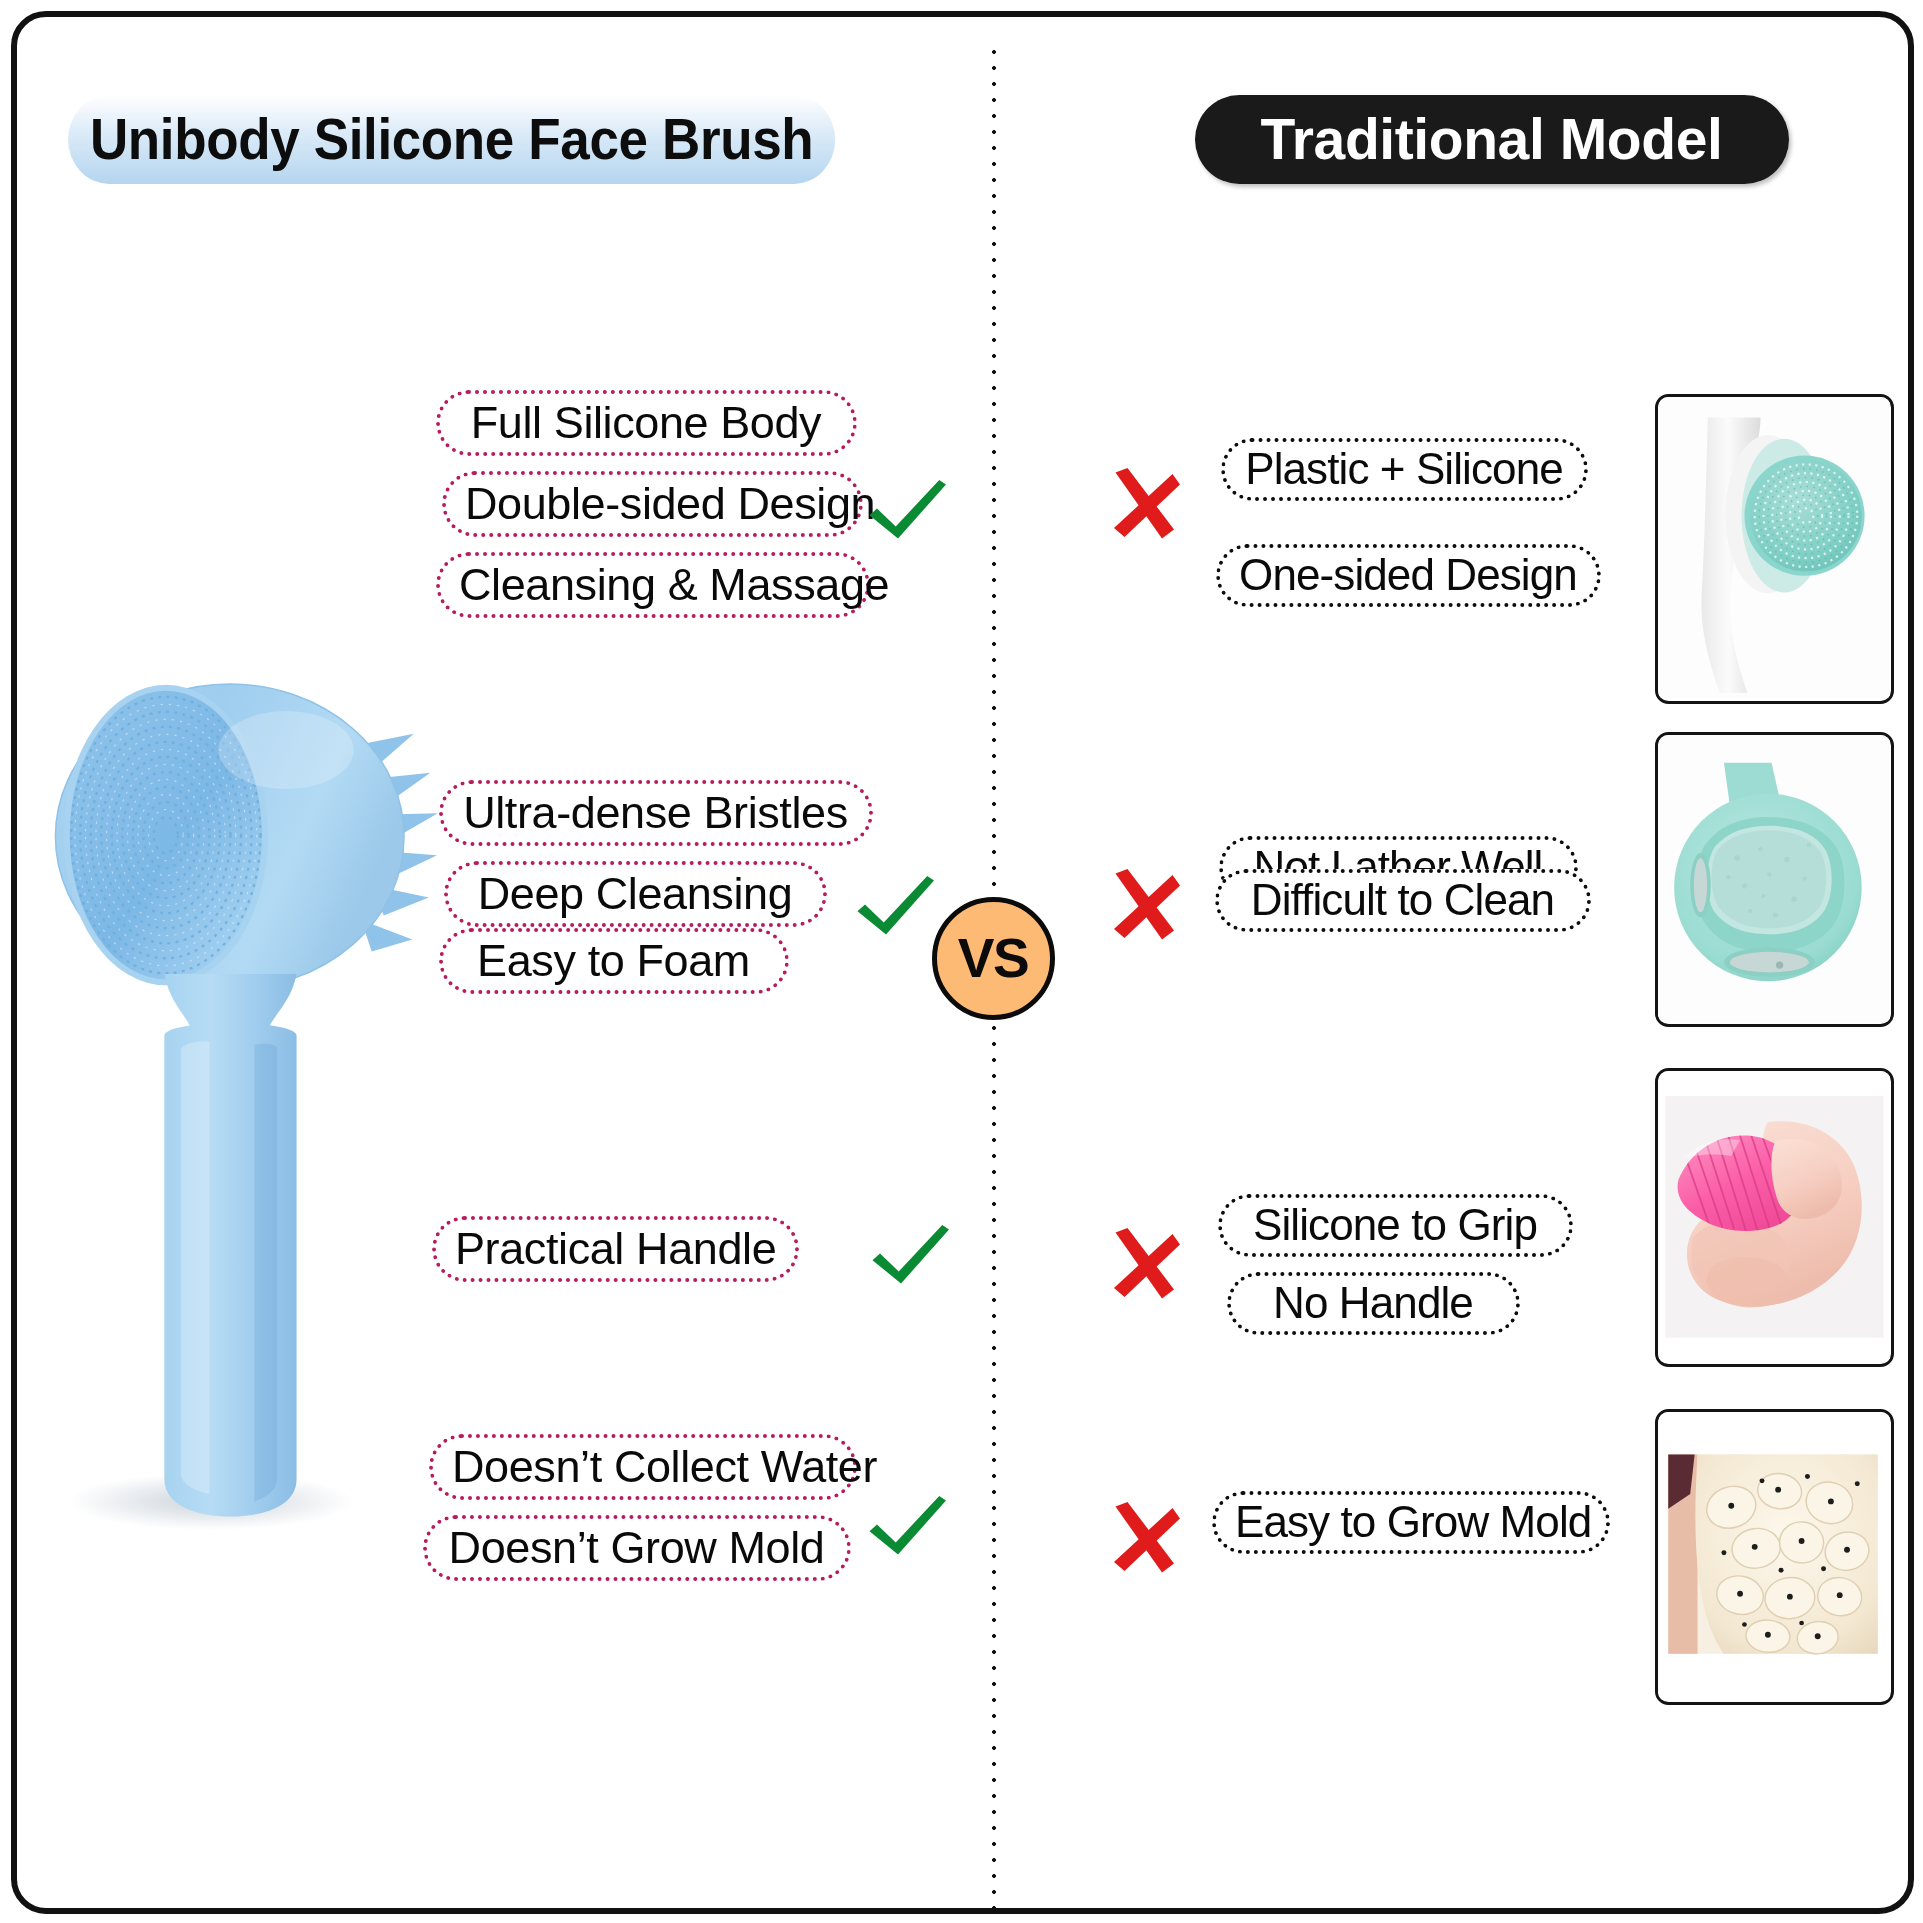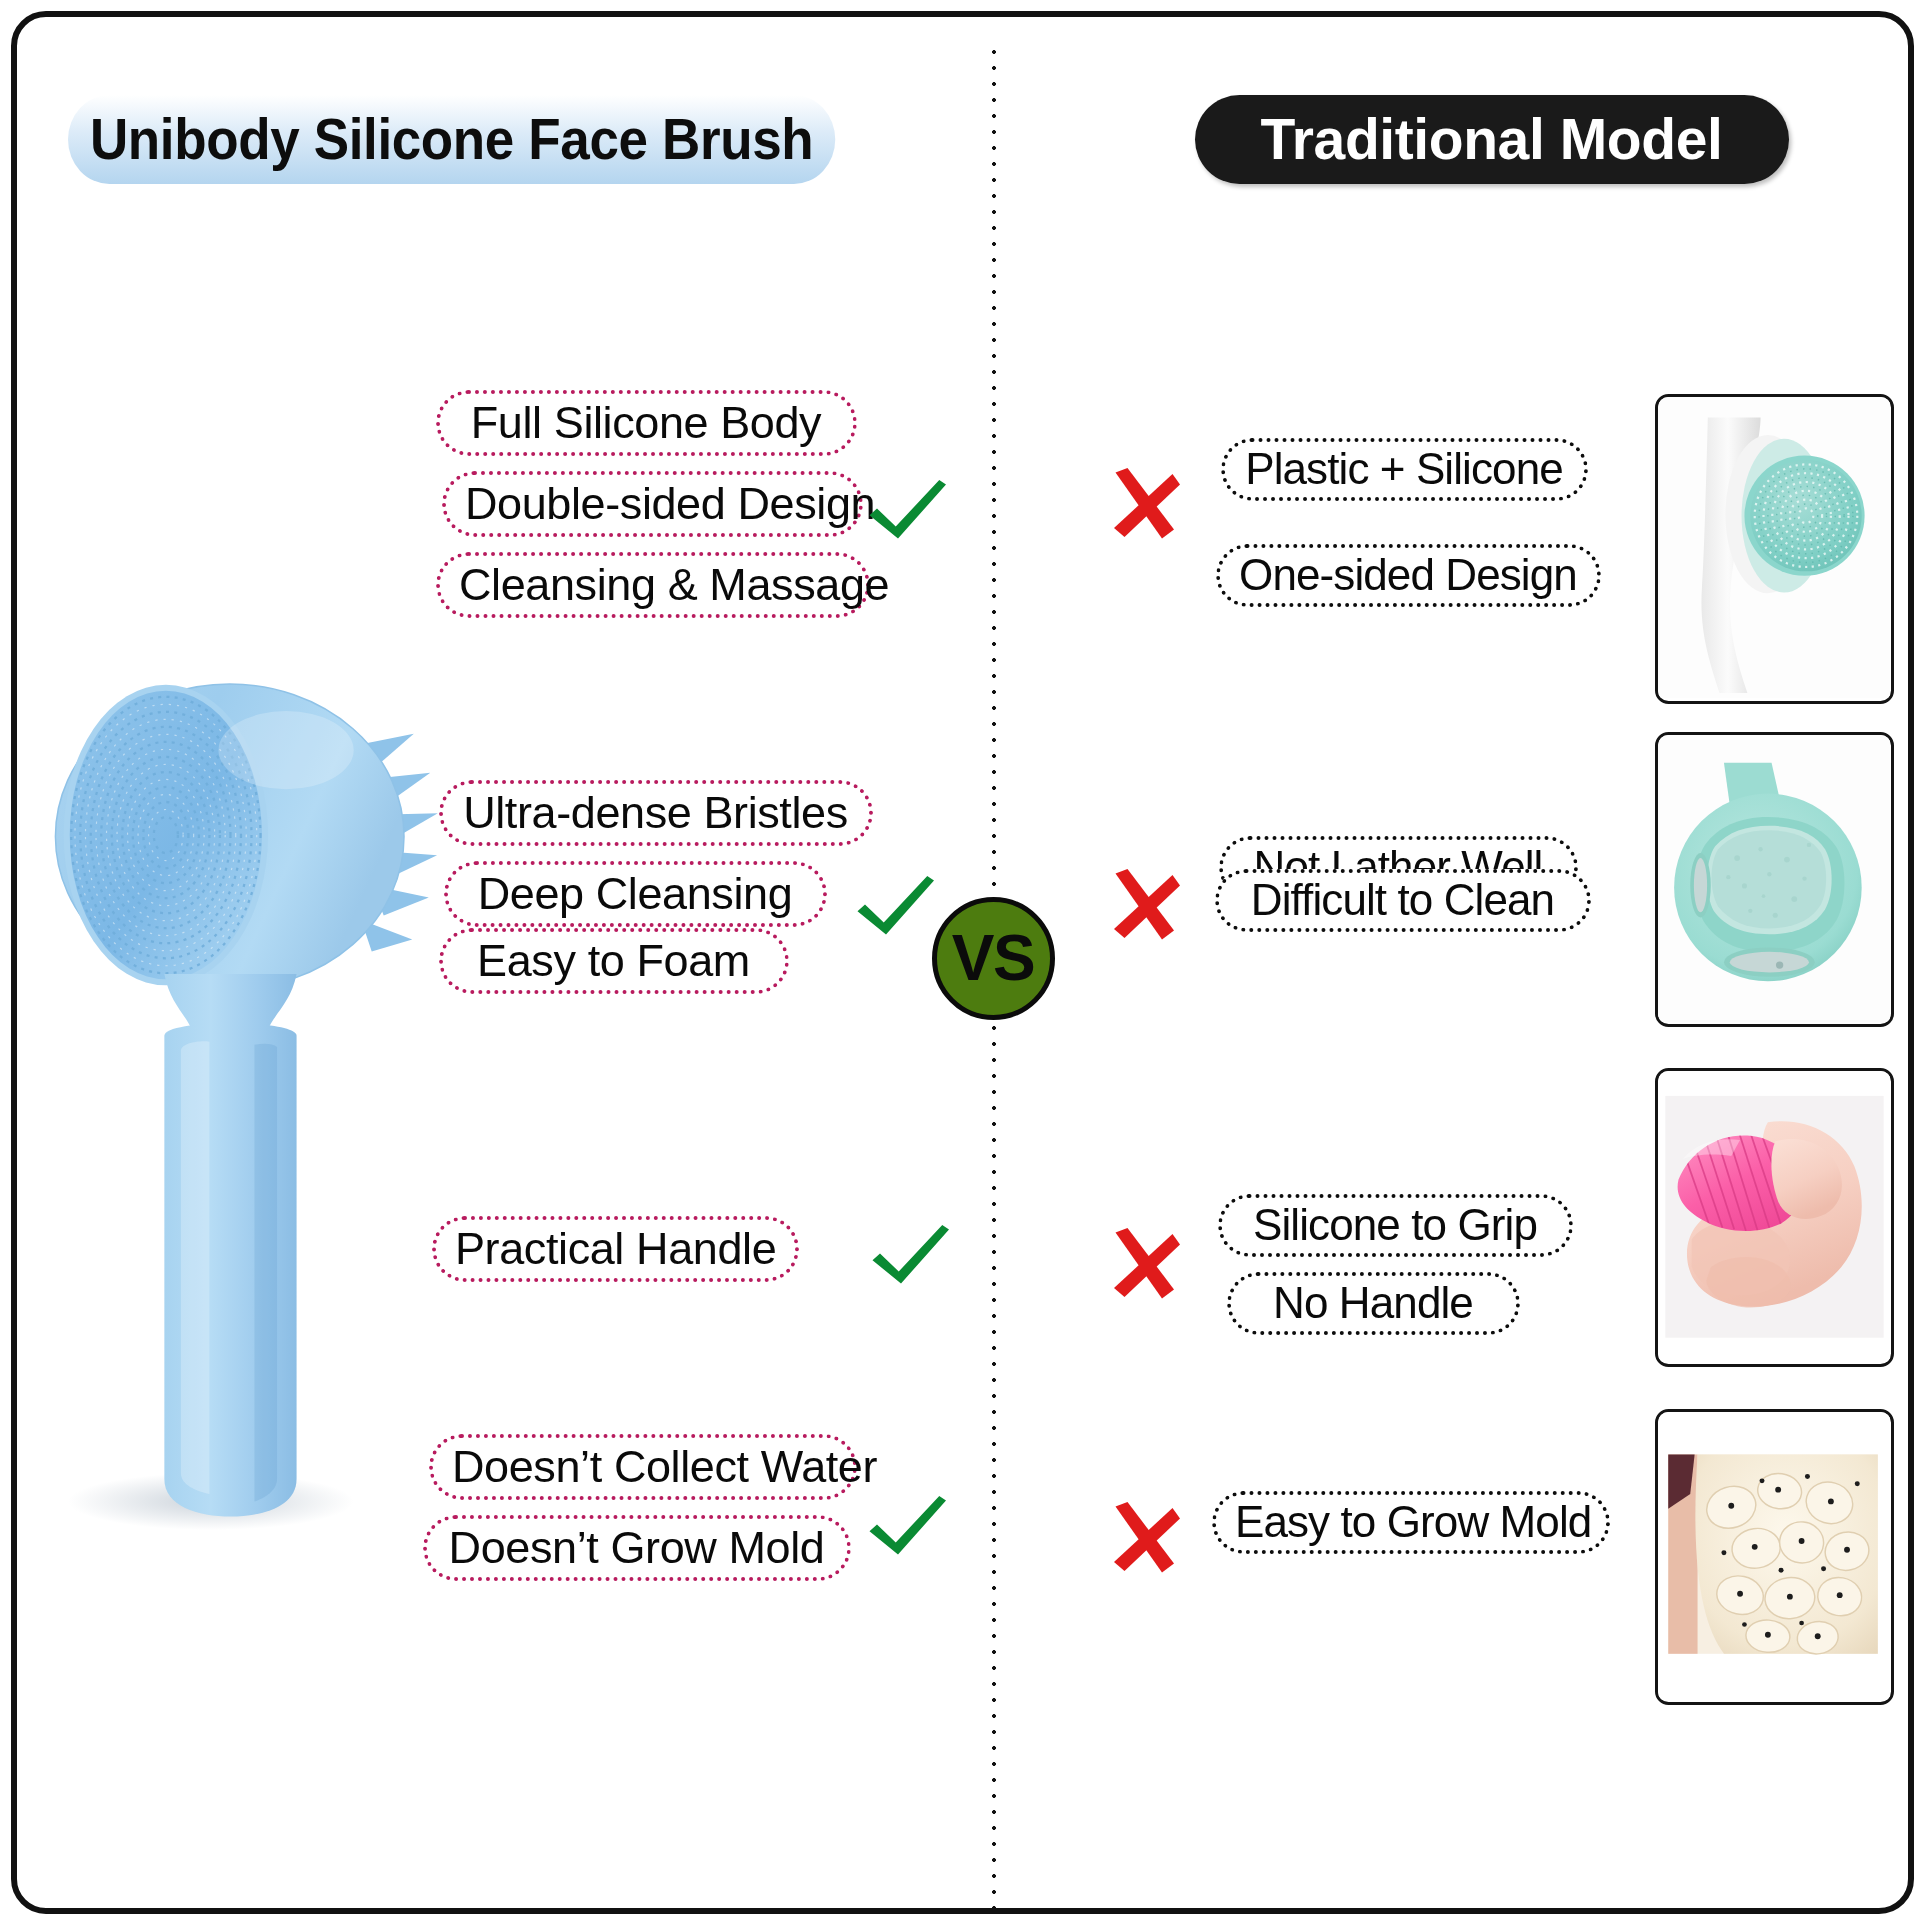--- a/index.html
+++ b/index.html
@@ -87,25 +87,25 @@
   }
   #vs-circle {
     position: absolute;
     left: 915px;
     top: 880px;
     width: 123px;
     height: 123px;
     box-sizing: border-box;
     border: 5.3px solid #0b0b0b;
     border-radius: 50%;
-    background: #4d7c0f;
+    background: #fdba74;
     display: flex;
     align-items: center;
     justify-content: center;
-    font-size: 64px;
+    font-size: 55px;
     font-weight: bold;
     color: #0b0b0b;
     letter-spacing: -1.5px;
   }
 
   
   .pill {
     position: absolute;
     box-sizing: border-box;
     display: flex;

